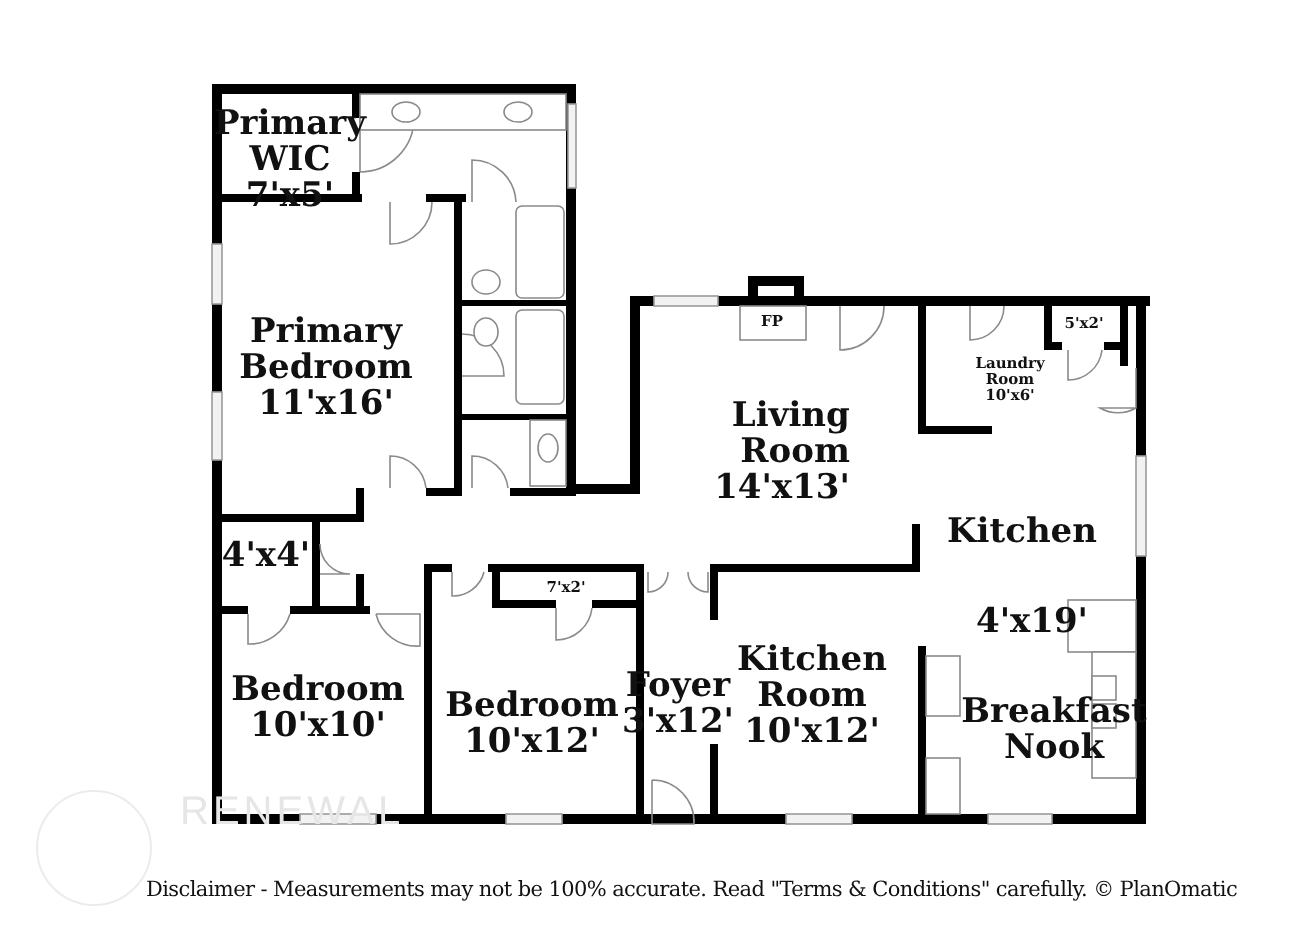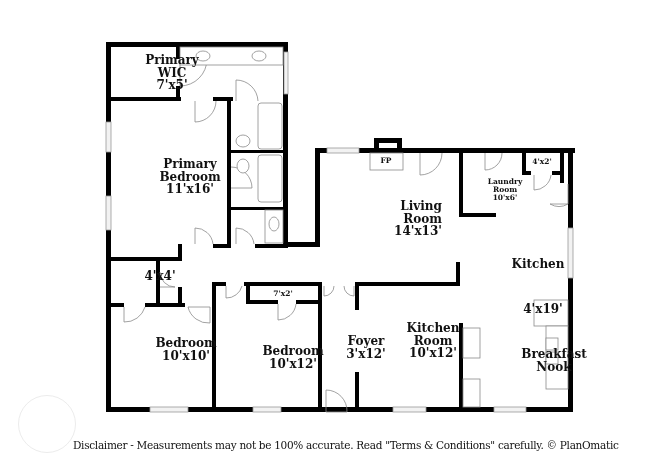--- a/index.html
+++ b/index.html
@@ -3,21 +3,21 @@
 <meta charset="utf-8">
 <style>
   html, body { margin:0; padding:0; background:#ffffff; }
   body { width:650px; height:473px; position:relative; overflow:hidden; font-family:"DejaVu Serif", serif; }
   #plan { position:absolute; left:0; top:0; width:650px; height:473px; }
   .wall { fill:#000; }
   .win { fill:#f2f2f2; stroke:#9a9a9a; stroke-width:0.8; }
   .fix { fill:#fff; stroke:#8a8a8a; stroke-width:0.8; }
   .door { fill:none; stroke:#8a8a8a; stroke-width:0.8; }
   .label { position:absolute; text-align:center; font-weight:bold; color:#111; line-height:1.05; white-space:nowrap; transform:translateX(-50%); }
-  .l11 { font-size:12px;margin-left:27px; }
+  .l11 { font-size:17px; }
   .l8 { font-size:7.5px; }
   .wm { position:absolute; left:90px; top:398px; font-family:"Liberation Sans", sans-serif; color:#e6e6e6; letter-spacing:2px; line-height:1; }
   .wm .a { font-size:28px; }
   .wm .b { font-size:20px; margin-top:-2px; }
   .wm-logo { position:absolute; left:18px; top:395px; width:56px; height:56px; border:1.5px solid #ececec; border-radius:50%; }
   .disclaimer { position:absolute; left:73px; top:439px; font-size:10.5px; color:#111; font-family:"DejaVu Serif", serif; white-space:nowrap; letter-spacing:-0.3px; }
 </style>
 </head>
 <body>
 
@@ -142,20 +142,21 @@
     <rect class="fix" x="546" y="326" width="22" height="63"></rect>
     <rect class="fix" x="546" y="338" width="12" height="12"></rect>
     <rect class="fix" x="546" y="352" width="12" height="12"></rect>
     <rect class="fix" x="463" y="328" width="17" height="30"></rect>
     <rect class="fix" x="463" y="379" width="17" height="28"></rect>
   </g>
 </svg>
 
 <div class="wm-logo"></div>
 <div class="wm">
+  <div class="b">RENEWAL</div>
 </div>
 
 <div class="label l11" style="left:145px;top:54px;">
   <div>Primary</div>
   <div>WIC</div>
   <div>7'x5'</div>
 </div>
 
 <div class="label l11" style="left:163px;top:158px;">
   <div>Primary</div>
@@ -170,21 +171,21 @@
   <div>Room</div>
   <div>14'x13'</div>
 </div>
 
 <div class="label l8" style="left:505px;top:178px;">
   <div>Laundry</div>
   <div>Room</div>
   <div>10'x6'</div>
 </div>
 
-<div class="label l8" style="left:542px;top:158px;">4'x2'</div>
+<div class="label l8" style="left:542px;top:158px;">5'x2'</div>
 
 <div class="label l11" style="left:511px;top:258px;">Kitchen</div>
 <div class="label l11" style="left:516px;top:303px;">4'x19'</div>
 
 <div class="label l11" style="left:133px;top:270px;">4'x4'</div>
 
 <div class="label l11" style="left:159px;top:337px;">
   <div>Bedroom</div>
   <div>10'x10'</div>
 </div>

